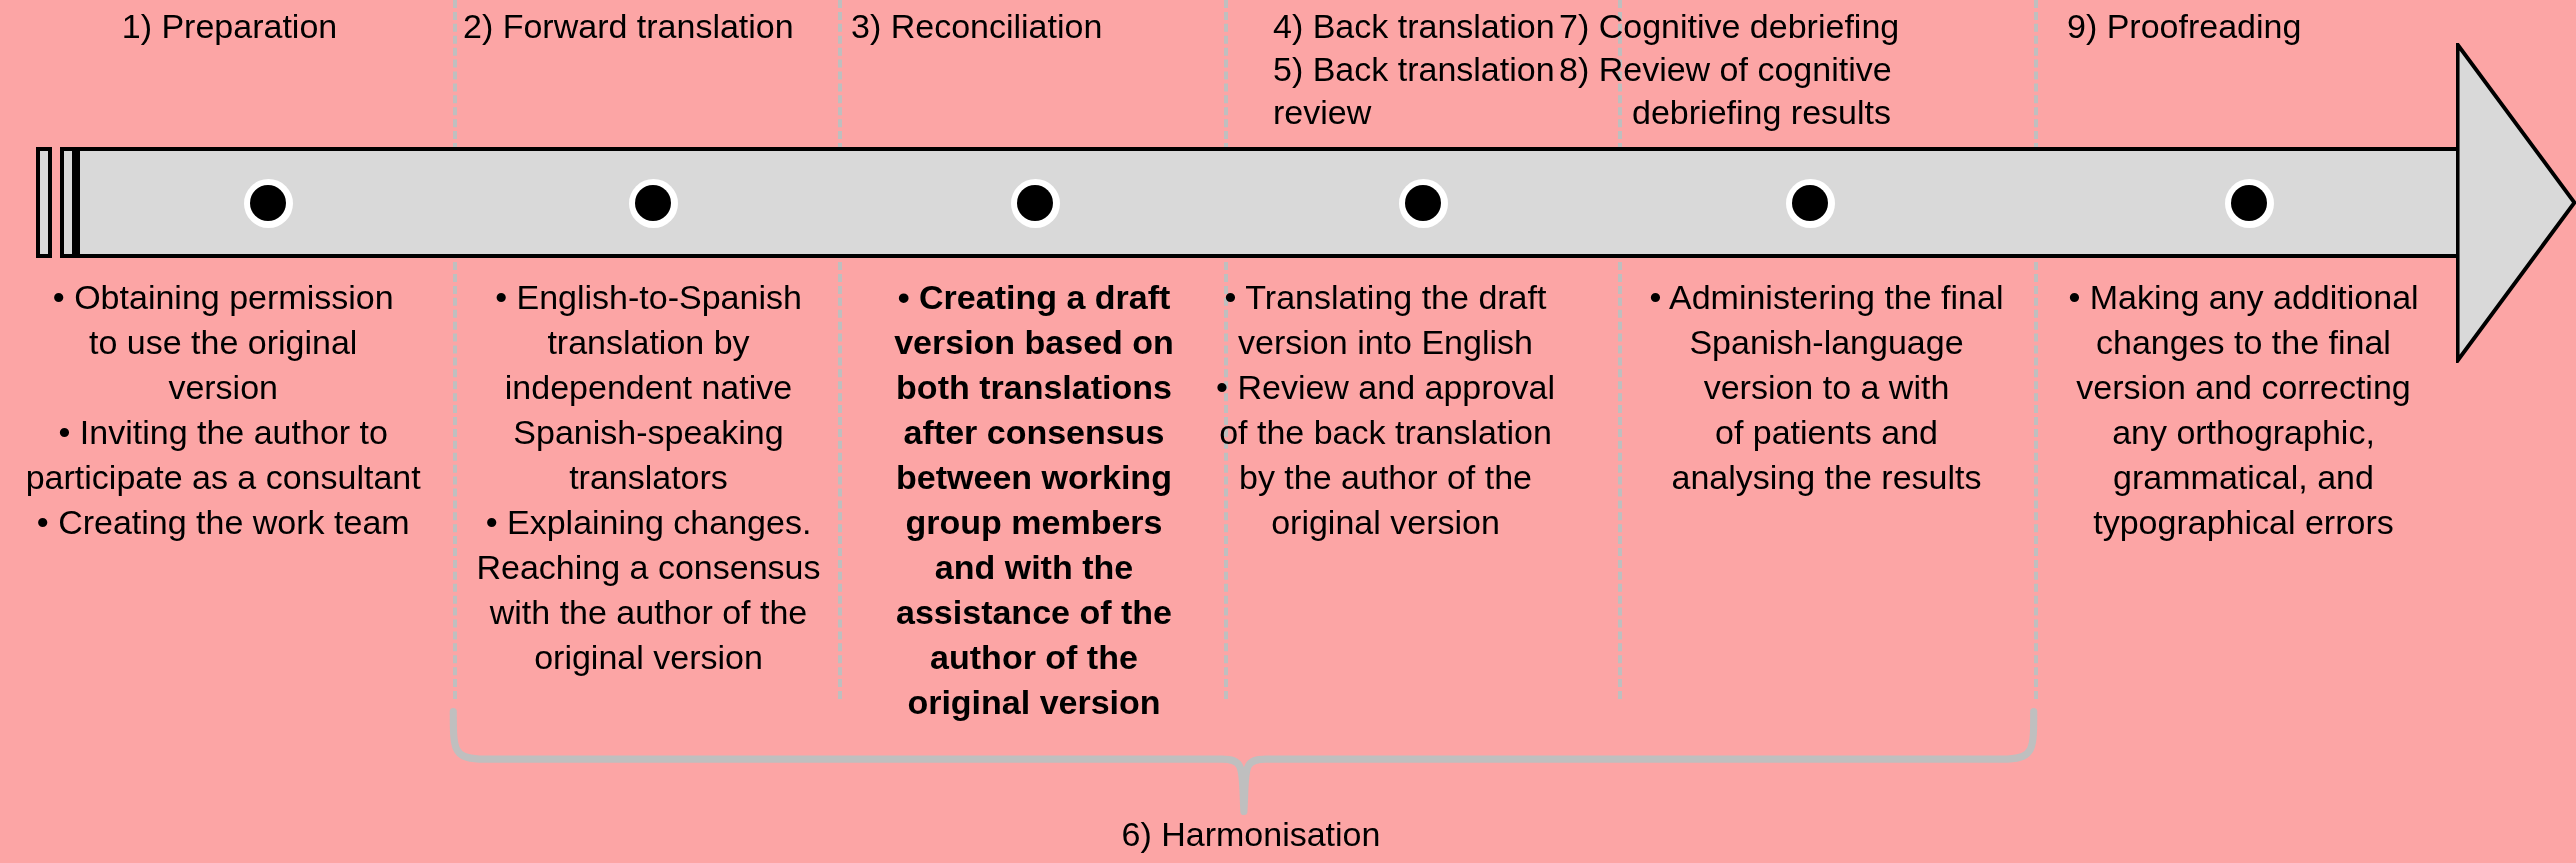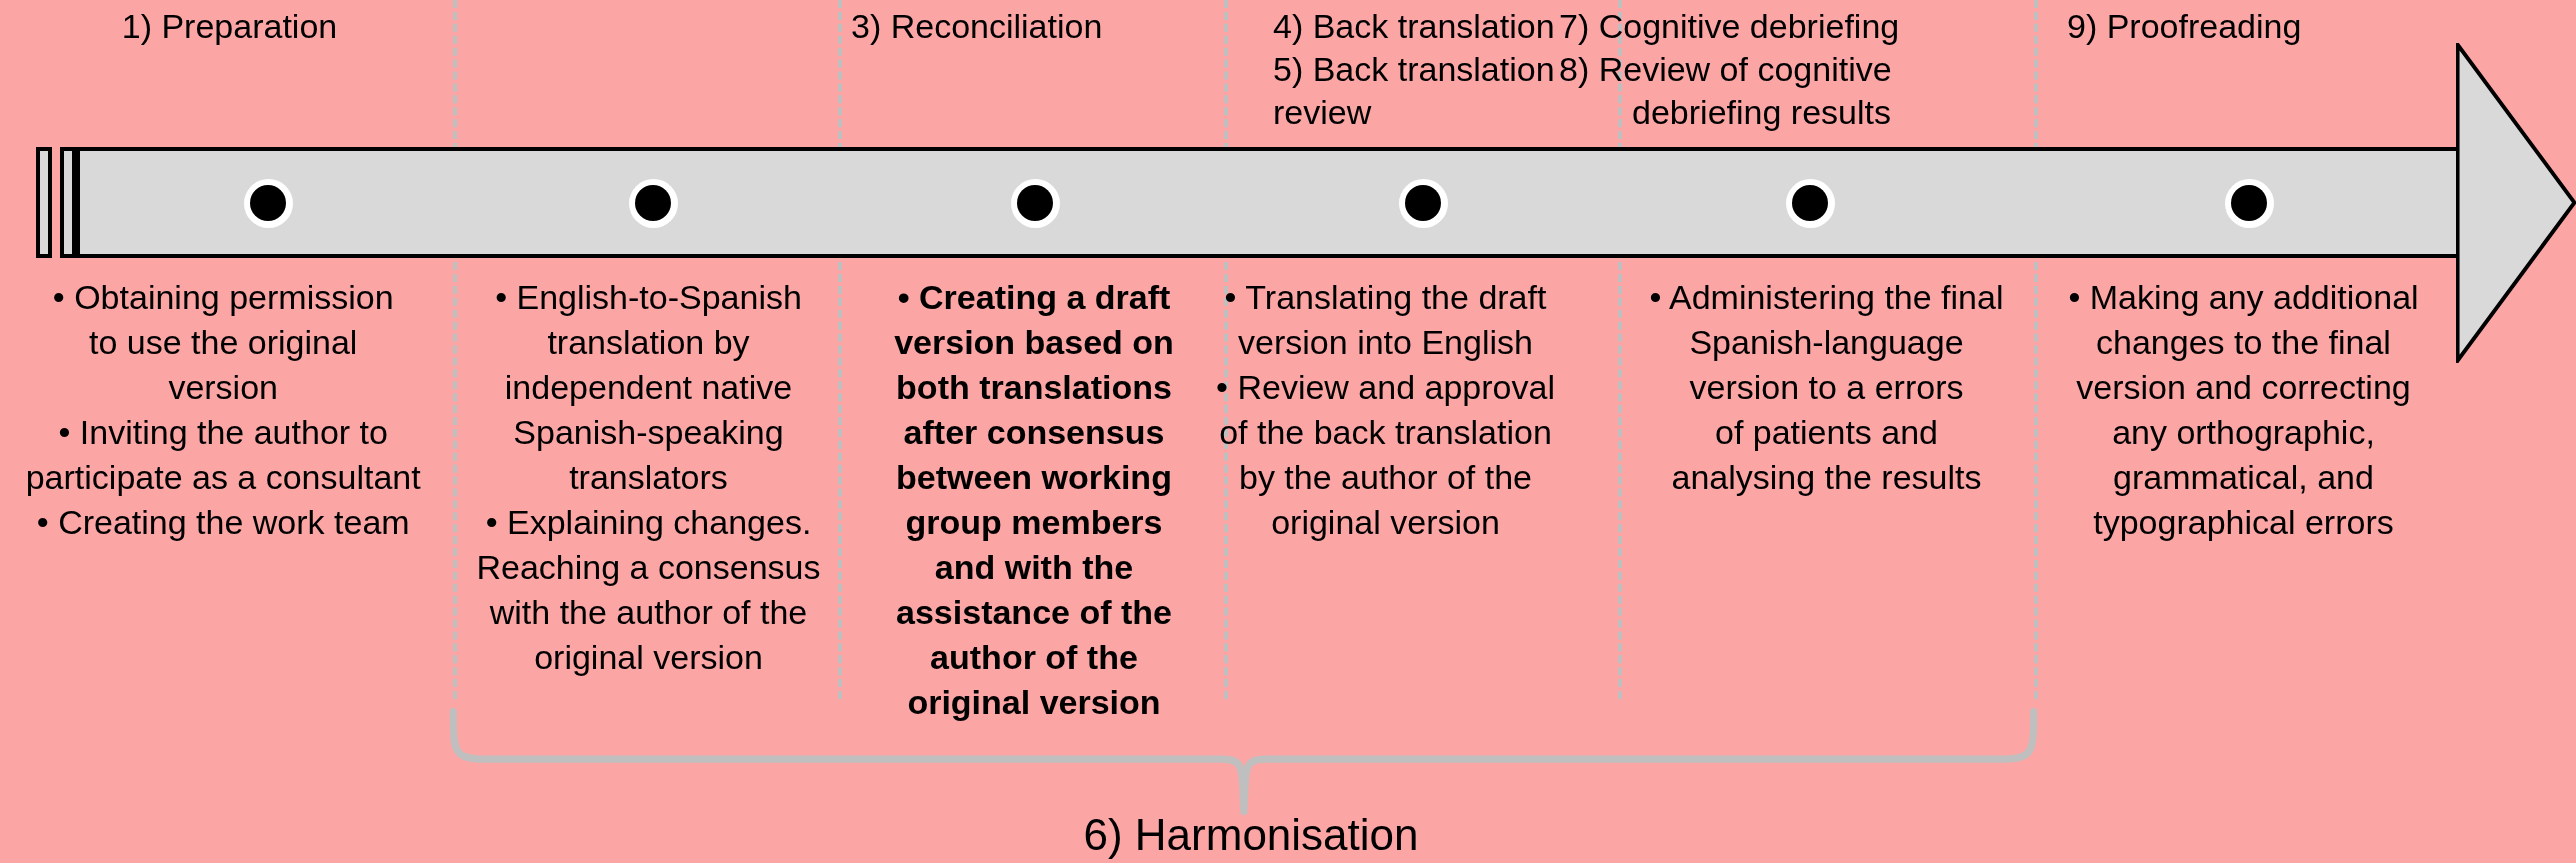--- a/index.html
+++ b/index.html
@@ -112,21 +112,21 @@
     top: 702px;
     width: 1601px;
     height: 119px;
   }
   #brace-label {
     position: absolute;
     top: 813px;
     left: 1014px;
     width: 474px;
     text-align: center;
-    font-size: 44px;
+    font-size: 34px;
     line-height: 43px;
     color: #000;
   }
 </style>
 </head>
 <body>
 
 <div id="stage">
 
   <div class="divider" style="left:453px;"></div>
@@ -155,20 +155,23 @@
   </div>
   <div class="col-body" style="left:-6.3px;width:459px;">
     <span class="bullet-line">• Obtaining permission</span>
     <span class="bullet-line">to use the original</span>
     <span class="bullet-line">version</span>
     <span class="bullet-line">• Inviting the author to</span>
     <span class="bullet-line">participate as a consultant</span>
     <span class="bullet-line">• Creating the work team</span>
   </div>
 
+  <div class="col-head left" style="left:463px;width:372px;">
+    <span>2) Forward translation</span>
+  </div>
   <div class="col-body" style="left:457px;width:383px;">
     <span class="bullet-line">• English-to-Spanish</span>
     <span class="bullet-line">translation by</span>
     <span class="bullet-line">independent native</span>
     <span class="bullet-line">Spanish-speaking</span>
     <span class="bullet-line">translators</span>
     <span class="bullet-line">• Explaining changes.</span>
     <span class="bullet-line">Reaching a consensus</span>
     <span class="bullet-line">with the author of the</span>
     <span class="bullet-line">original version</span>
@@ -205,21 +208,21 @@
   </div>
 
   <div class="col-head left" style="left:1559px;width:405px;">
     <span>7) Cognitive debriefing</span><br>
     <span>8) Review of cognitive</span>
     <span class="sub-indent">debriefing results</span>
   </div>
   <div class="col-body" style="left:1621px;width:411px;">
     <span class="bullet-line">• Administering the final</span>
     <span class="bullet-line">Spanish-language</span>
-    <span class="bullet-line">version to a errors</span>
+    <span class="bullet-line">version to a with</span>
     <span class="bullet-line">of patients and</span>
     <span class="bullet-line">analysing the results</span>
   </div>
 
   <div class="col-head left" style="left:2067px;width:411px;">
     <span>9) Proofreading</span>
   </div>
   <div class="col-body" style="left:2038px;width:411px;">
     <span class="bullet-line">• Making any additional</span>
     <span class="bullet-line">changes to the final</span>

